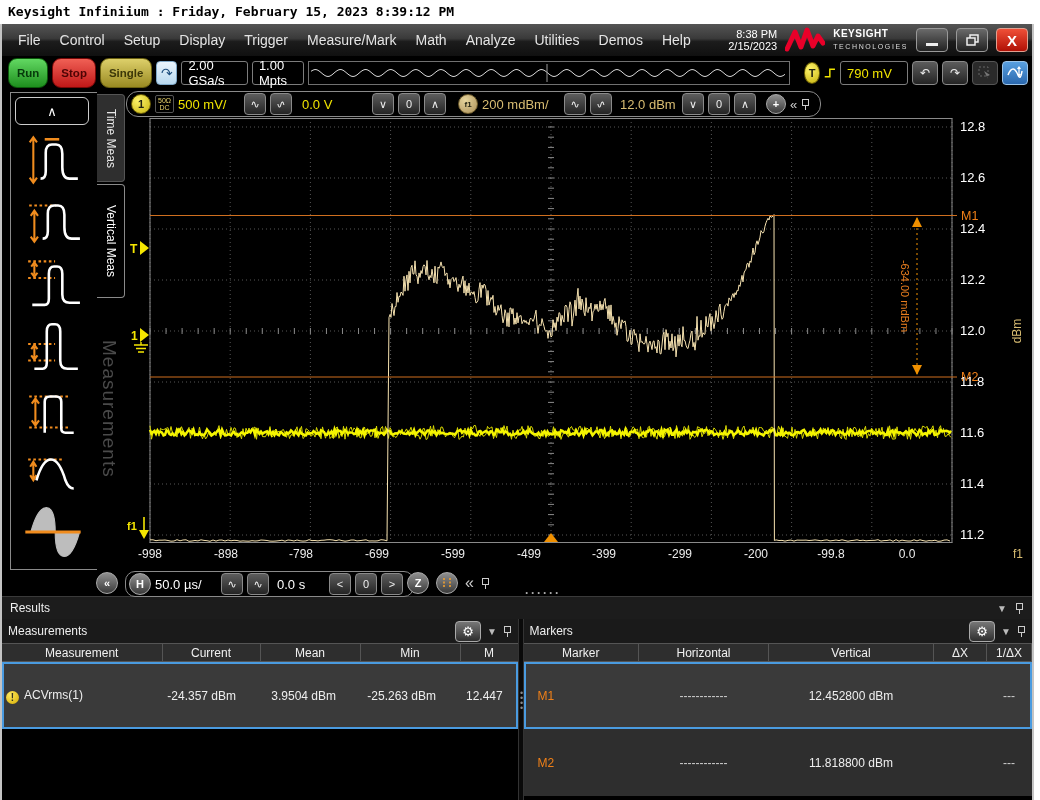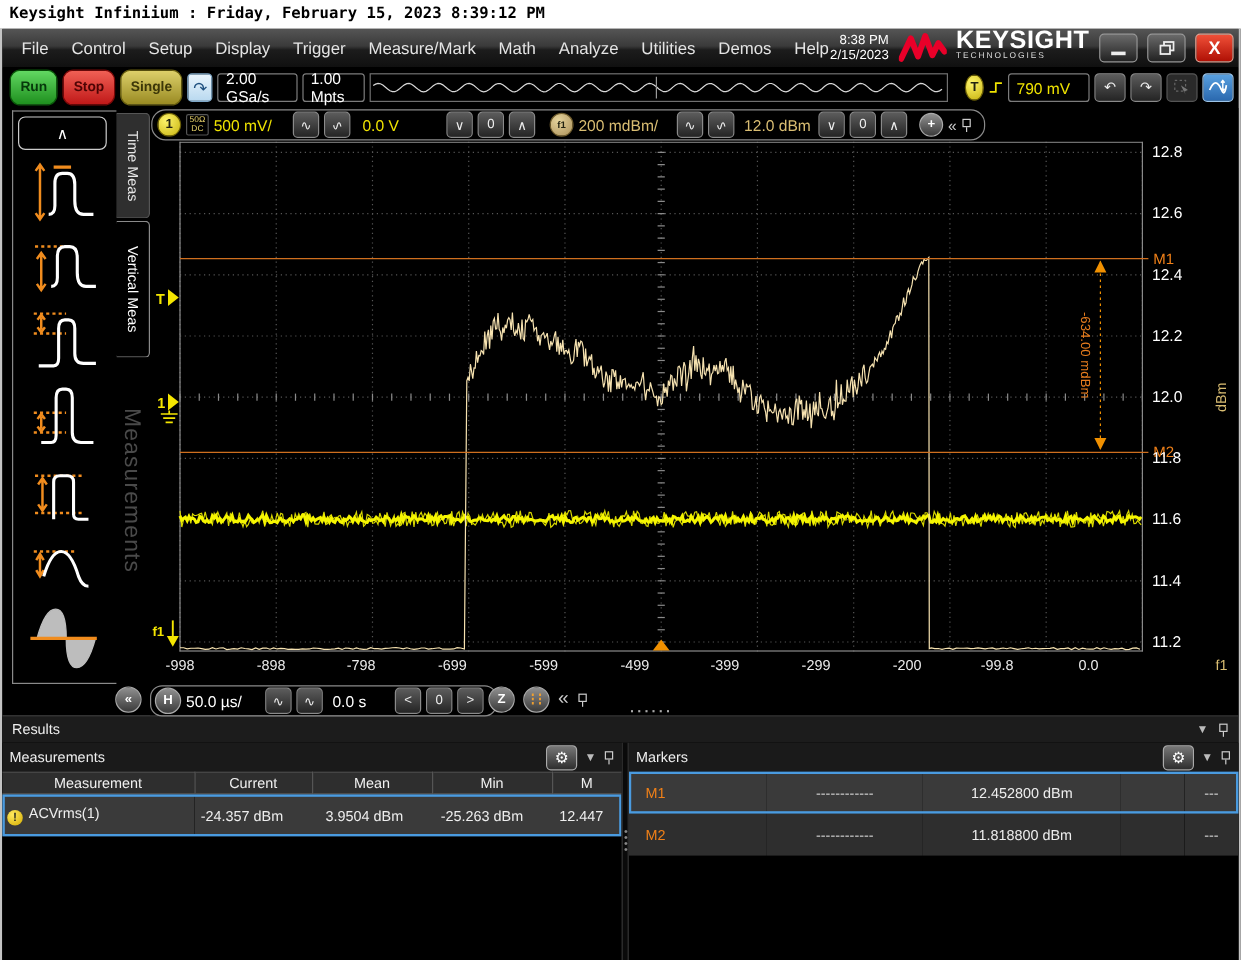--- a/index.html
+++ b/index.html
@@ -10,21 +10,21 @@
   .inner{width:1030px;}
 
   
   .menubar{height:32px;background:linear-gradient(#555 0%,#3a3a3a 45%,#1c1c1c 55%,#101010 100%);
     display:flex;align-items:center;color:#e4e4e4;font-size:14px;}
   .menu-items{display:flex;gap:19px;padding-left:16px;align-items:center;}
   .menu-item{cursor:default;}
   .menu-right{margin-left:auto;display:flex;align-items:center;gap:8px;padding-right:4px;}
   .clock{text-align:right;font-size:11px;line-height:12px;color:#fff;}
   .brand{color:#fff;line-height:13px;}
-  .brand .b1{font-weight:bold;font-size:21px;letter-spacing:.5px;}
+  .brand .b1{font-weight:bold;font-size:10px;letter-spacing:.5px;}
   .brand .b2{font-size:7px;letter-spacing:1.6px;color:#ddd;}
   .winbtn{width:30px;height:22px;border:1px solid #999;border-radius:4px;
     background:linear-gradient(#6a6a6a,#222);display:flex;align-items:center;justify-content:center;}
   .winbtn.close{background:linear-gradient(#f05038,#b01005);border-color:#e0a090;}
   .winbtn .bar{width:12px;height:3px;background:#eee;margin-top:8px;}
   .winbtn .x{color:#fff;font-weight:bold;font-size:15px;line-height:1;}
 
   
   .toolbar{height:34px;background:#000;display:flex;align-items:center;gap:4px;padding-left:6px;}
   .pillbtn{height:30px;border-radius:9px;font-size:11.5px;font-weight:bold;display:flex;align-items:center;
@@ -96,21 +96,21 @@
   .vsplit .dots{position:absolute;top:72px;left:1px;color:#888;font-size:9px;line-height:5px;}
   .pane-markers{flex:1;}
   .pane-header{height:24px;background:#1a1a1a;display:flex;align-items:center;padding:0 6px;}
   .pane-header .icons{margin-left:auto;display:flex;align-items:center;gap:6px;}
   .gearbtn{width:24px;height:19px;border:1px solid #aaa;border-radius:4px;background:linear-gradient(#777,#2e2e2e);
     display:flex;align-items:center;justify-content:center;color:#fff;font-size:13px;}
   .caret{color:#bbb;font-size:10px;}
   table{border-collapse:collapse;table-layout:fixed;width:100%;}
   th{background:#2e2e2e;border:1px solid #555;border-left:none;font-weight:normal;color:#f0f0f0;
     height:17px;font-size:12px;padding:0;}
-  td{height:35px;padding:0 4px;overflow:hidden;white-space:nowrap;}
+  td{height:35px;padding:16px 4px;overflow:hidden;white-space:nowrap;}
   tr.datarow{background:#343434;}
   tr.datarow.sel{outline:2px solid #4a9be0;outline-offset:-2px;background:#3a3a3a;}
   tr.datarow.alt{background:#2e2e2e;}
   .num{text-align:right;padding-right:24px;}
   .cellcenter{text-align:center;}
   .orange{color:#f08018;}
   .dashes{color:#cfcfcf;text-align:center;}
   .warncirc{display:inline-block;width:13px;height:13px;border-radius:50%;margin-right:5px;
     background:radial-gradient(circle at 35% 30%,#ffe95e,#d4ac00);color:#332;font:bold 10px/13px "Liberation Sans",sans-serif;
     text-align:center;vertical-align:-2px;}
@@ -554,20 +554,27 @@
         </div>
         <table>
           <colgroup>
                 <col style="width:115px">
                 <col style="width:130px">
                 <col style="width:165px">
                 <col style="width:53px">
                 <col style="width:45px">
               </colgroup>
           <tbody>
+                <tr>
+            <th>Marker</th>
+            <th>Horizontal</th>
+            <th>Vertical</th>
+            <th>ΔX</th>
+            <th>1/ΔX</th>
+          </tr>
           <tr class="datarow sel">
             <td class="orange" style="padding-left:14px">M1</td>
             <td class="dashes">------------</td>
             <td class="cellcenter">12.452800 dBm</td>
             <td></td>
             <td class="dashes">---</td>
           </tr>
           <tr class="datarow alt">
             <td class="orange" style="padding-left:14px">M2</td>
             <td class="dashes">------------</td>

